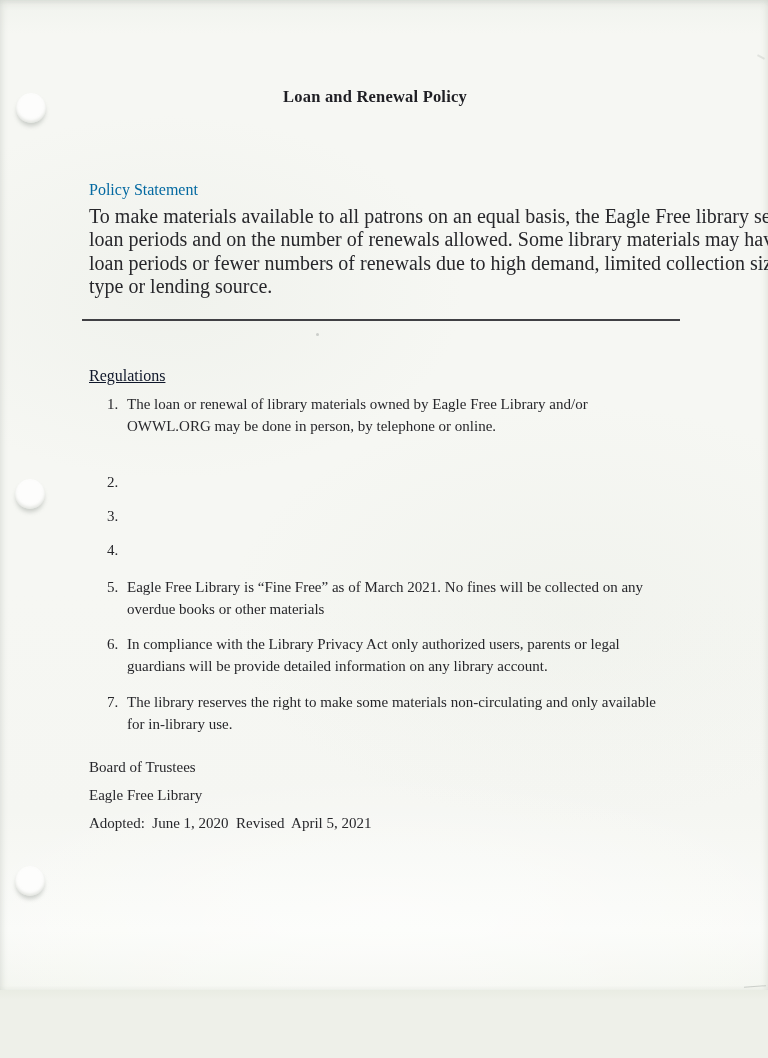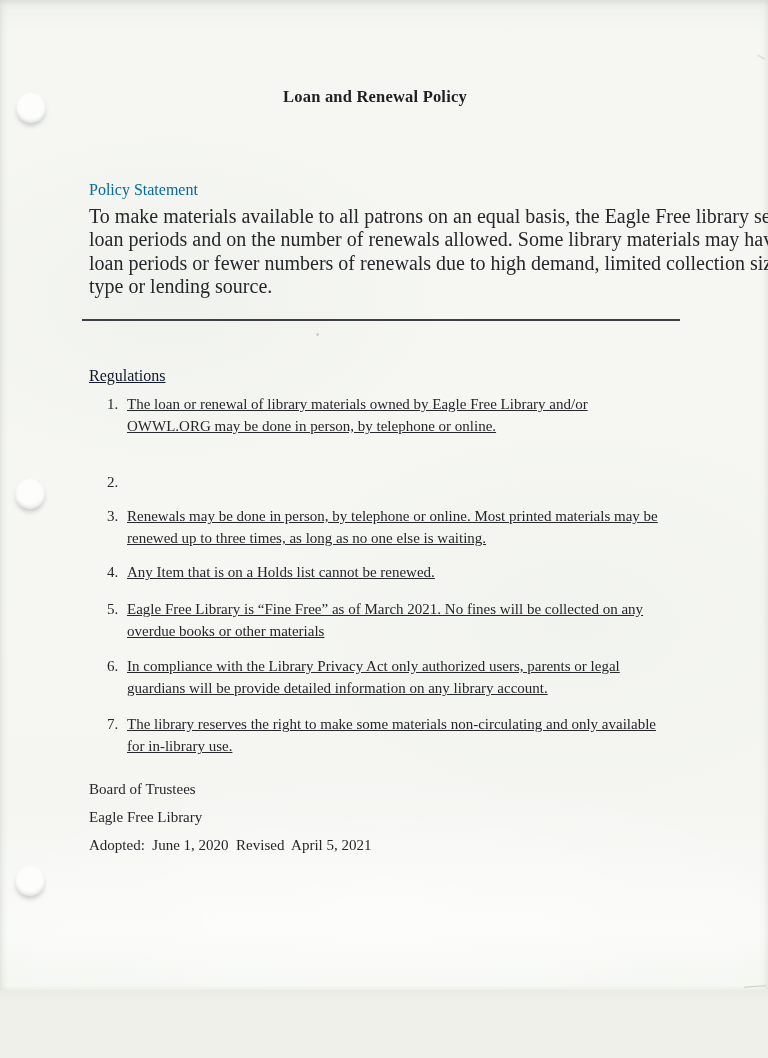--- a/index.html
+++ b/index.html
@@ -119,21 +119,21 @@
     line-height: 22px;
   }
   .reg-list li:nth-child(1) { margin-bottom: 34px; }
   .reg-list li:nth-child(2) { margin-bottom: 12px; }
   .reg-list li:nth-child(3) { margin-bottom: 12px; }
   .reg-list li:nth-child(4) { margin-bottom: 15px; }
   .reg-list li:nth-child(5) { margin-bottom: 13px; }
   .reg-list li:nth-child(6) { margin-bottom: 14px; }
   .reg-list li:last-child   { margin-bottom: 0; }
   .reg-num { flex: none; width: 20px; }
-  .reg-txt { flex: none; white-space: pre; text-decoration: underline; }
+  .reg-txt { flex: none; white-space: pre; }
 
   .footer { margin: 21px 0 0 85px; }
   .footer p {
     margin: 0 0 6px 0;
     font-size: 15px;
     line-height: 22px;
     white-space: pre;
   }
 </style>
 </head>
@@ -169,26 +169,23 @@
     <li>
       <span class="reg-num">1.</span>
       <span class="reg-txt">The loan or renewal of library materials owned by Eagle Free Library and/or
 OWWL.ORG may be done in person, by telephone or online.</span>
     </li>
     <li>
       <span class="reg-num">2.</span>
     </li>
     <li>
       <span class="reg-num">3.</span>
-      <span class="reg-txt">Renewals may be done in person, by telephone or online. Most printed materials may be
-renewed up to three times, as long as no one else is waiting.</span>
     </li>
     <li>
       <span class="reg-num">4.</span>
-      <span class="reg-txt">Any Item that is on a Holds list cannot be renewed.</span>
     </li>
     <li>
       <span class="reg-num">5.</span>
       <span class="reg-txt">Eagle Free Library is “Fine Free” as of March 2021. No fines will be collected on any
 overdue books or other materials</span>
     </li>
     <li>
       <span class="reg-num">6.</span>
       <span class="reg-txt">In compliance with the Library Privacy Act only authorized users, parents or legal
 guardians will be provide detailed information on any library account.</span>

